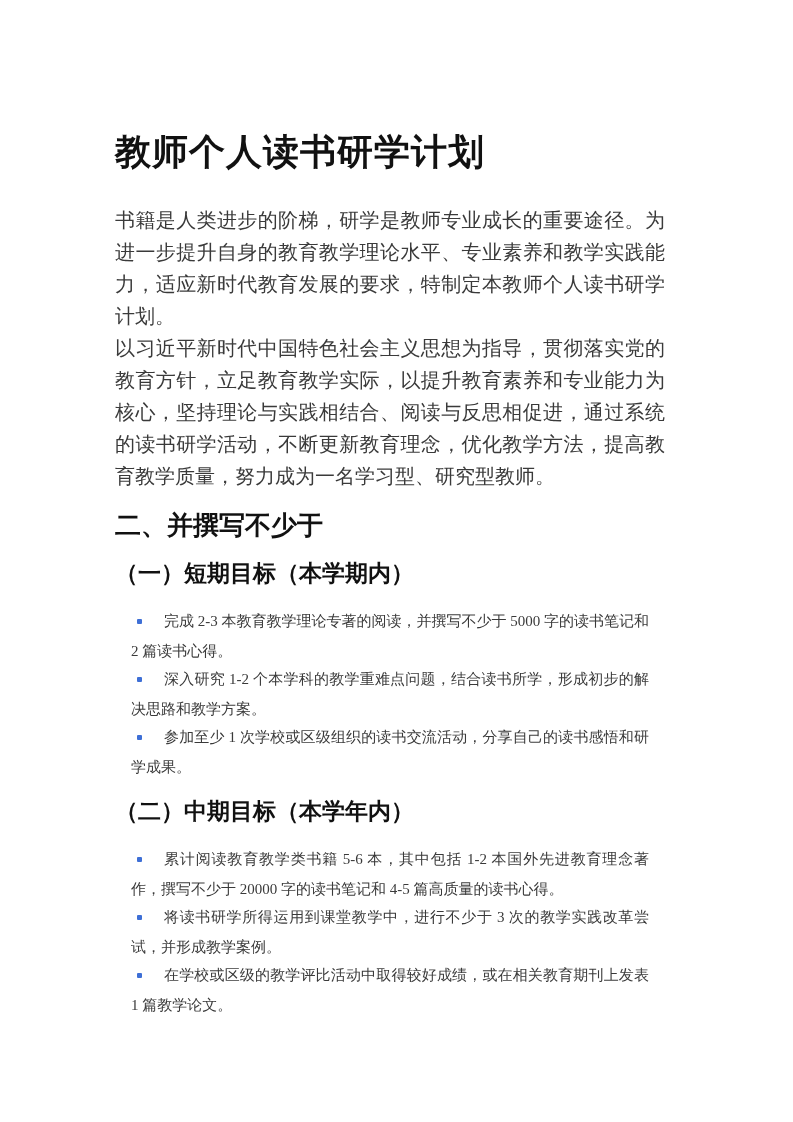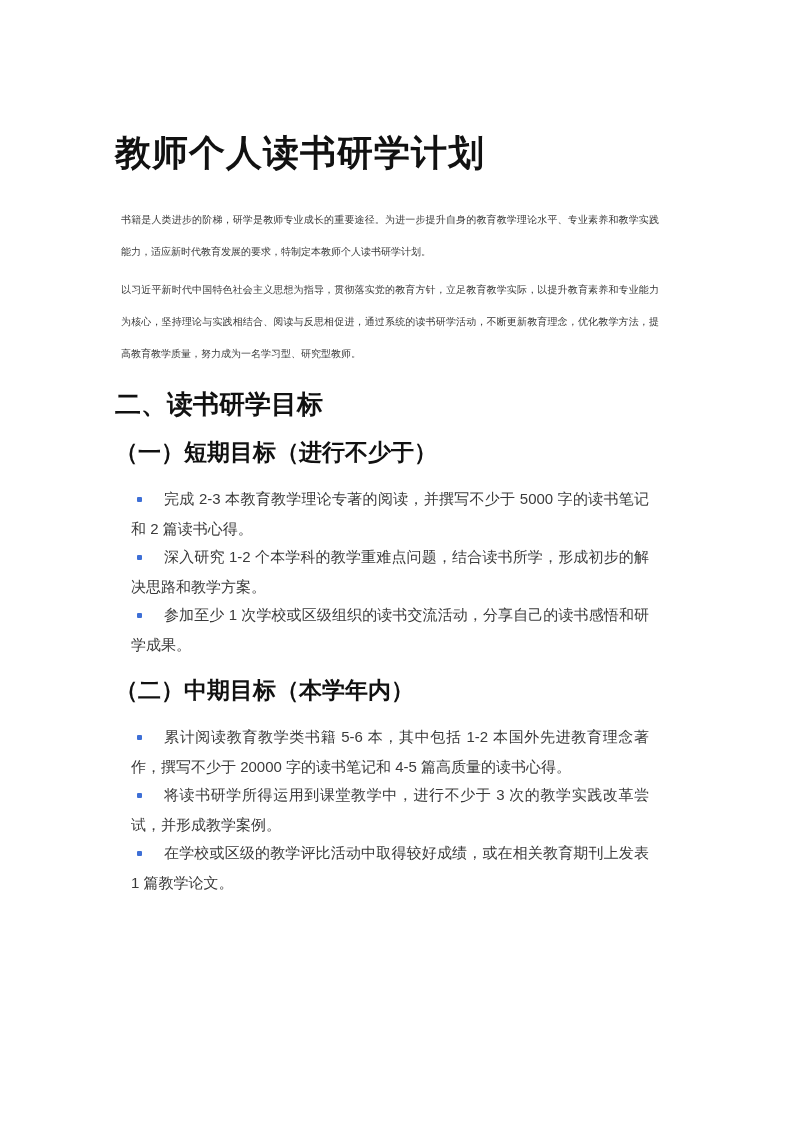--- a/index.html
+++ b/index.html
@@ -6,38 +6,38 @@
     margin: 0;
     padding: 0;
     background: #ffffff;
   }
   .page {
     position: relative;
     width: 793px;
     height: 1122px;
     background: #ffffff;
     overflow: hidden;
-    font-family: Liberation Sans, sans-serif;
+    font-family: Liberation Serif, serif;
     box-sizing: border-box;
     padding: 129px 128px 0 115px;
     color: #3a3a3a;
   }
   .doc-title {
     font-size: 36px;
     line-height: 47px;
     font-weight: bold;
     color: #111111;
     margin: 0 0 28px 0;
     letter-spacing: 1px;
   }
   .para {
-    font-size: 10px;
+    font-size: 20px;
     line-height: 32px;
     text-align: justify;
-    margin: 6px;
+    margin: 0;
     color: #3a3a3a;
   }
   .h2 {
     font-size: 26px;
     line-height: 36px;
     font-weight: bold;
     color: #111111;
     margin: 8px 0 2px 0;
   }
   .h2.second {
@@ -80,23 +80,23 @@
 
 <div class="page">
 
   <h1 class="doc-title">教师个人读书研学计划</h1>
 
   <p class="para">书籍是人类进步的阶梯，研学是教师专业成长的重要途径。为进一步提升自身的教育教学理论水平、专业素养和教学实践能力，适应新时代教育发展的要求，特制定本教师个人读书研学计划。</p>
 
 
   <p class="para">以习近平新时代中国特色社会主义思想为指导，贯彻落实党的教育方针，立足教育教学实际，以提升教育素养和专业能力为核心，坚持理论与实践相结合、阅读与反思相促进，通过系统的读书研学活动，不断更新教育理念，优化教学方法，提高教育教学质量，努力成为一名学习型、研究型教师。</p>
 
-  <h2 class="h2 second">二、读书研学目标</h2>
+  <h2 class="h2 second">二、并撰写不少于</h2>
 
-  <h3 class="h3">（一）短期目标（进行不少于）</h3>
+  <h3 class="h3">（一）短期目标（本学期内）</h3>
 
   <ul class="goal-list">
     <li>
       <span class="dot"></span>
       <span>完成 2-3 本教育教学理论专著的阅读，并撰写不少于 5000 字的读书笔记和 2 篇读书心得。</span>
     </li>
     <li>
       <span class="dot"></span>
       <span>深入研究 1-2 个本学科的教学重难点问题，结合读书所学，形成初步的解决思路和教学方案。</span>
     </li>

